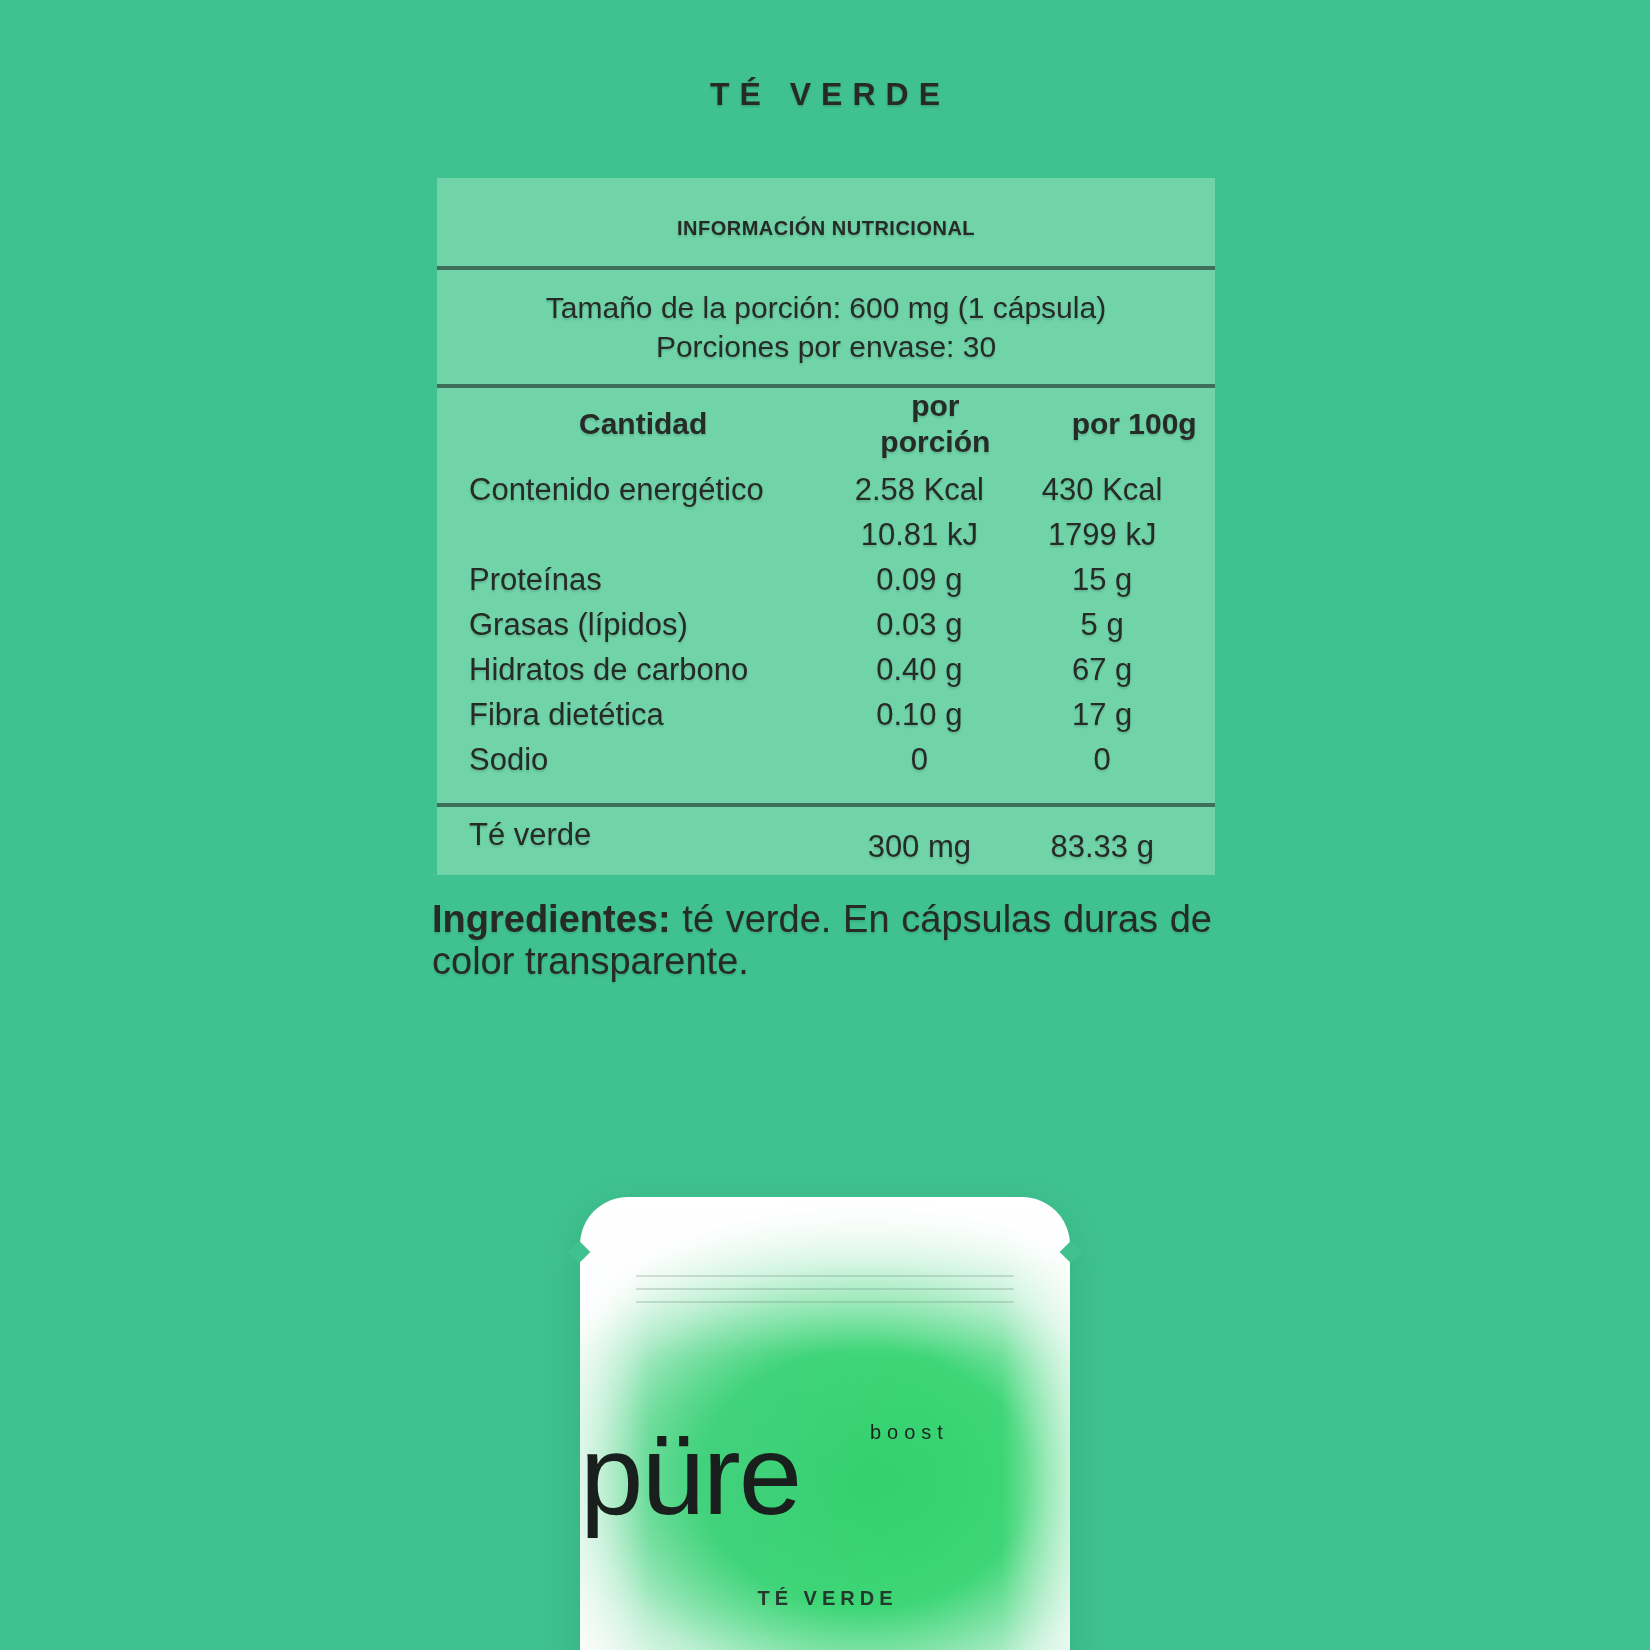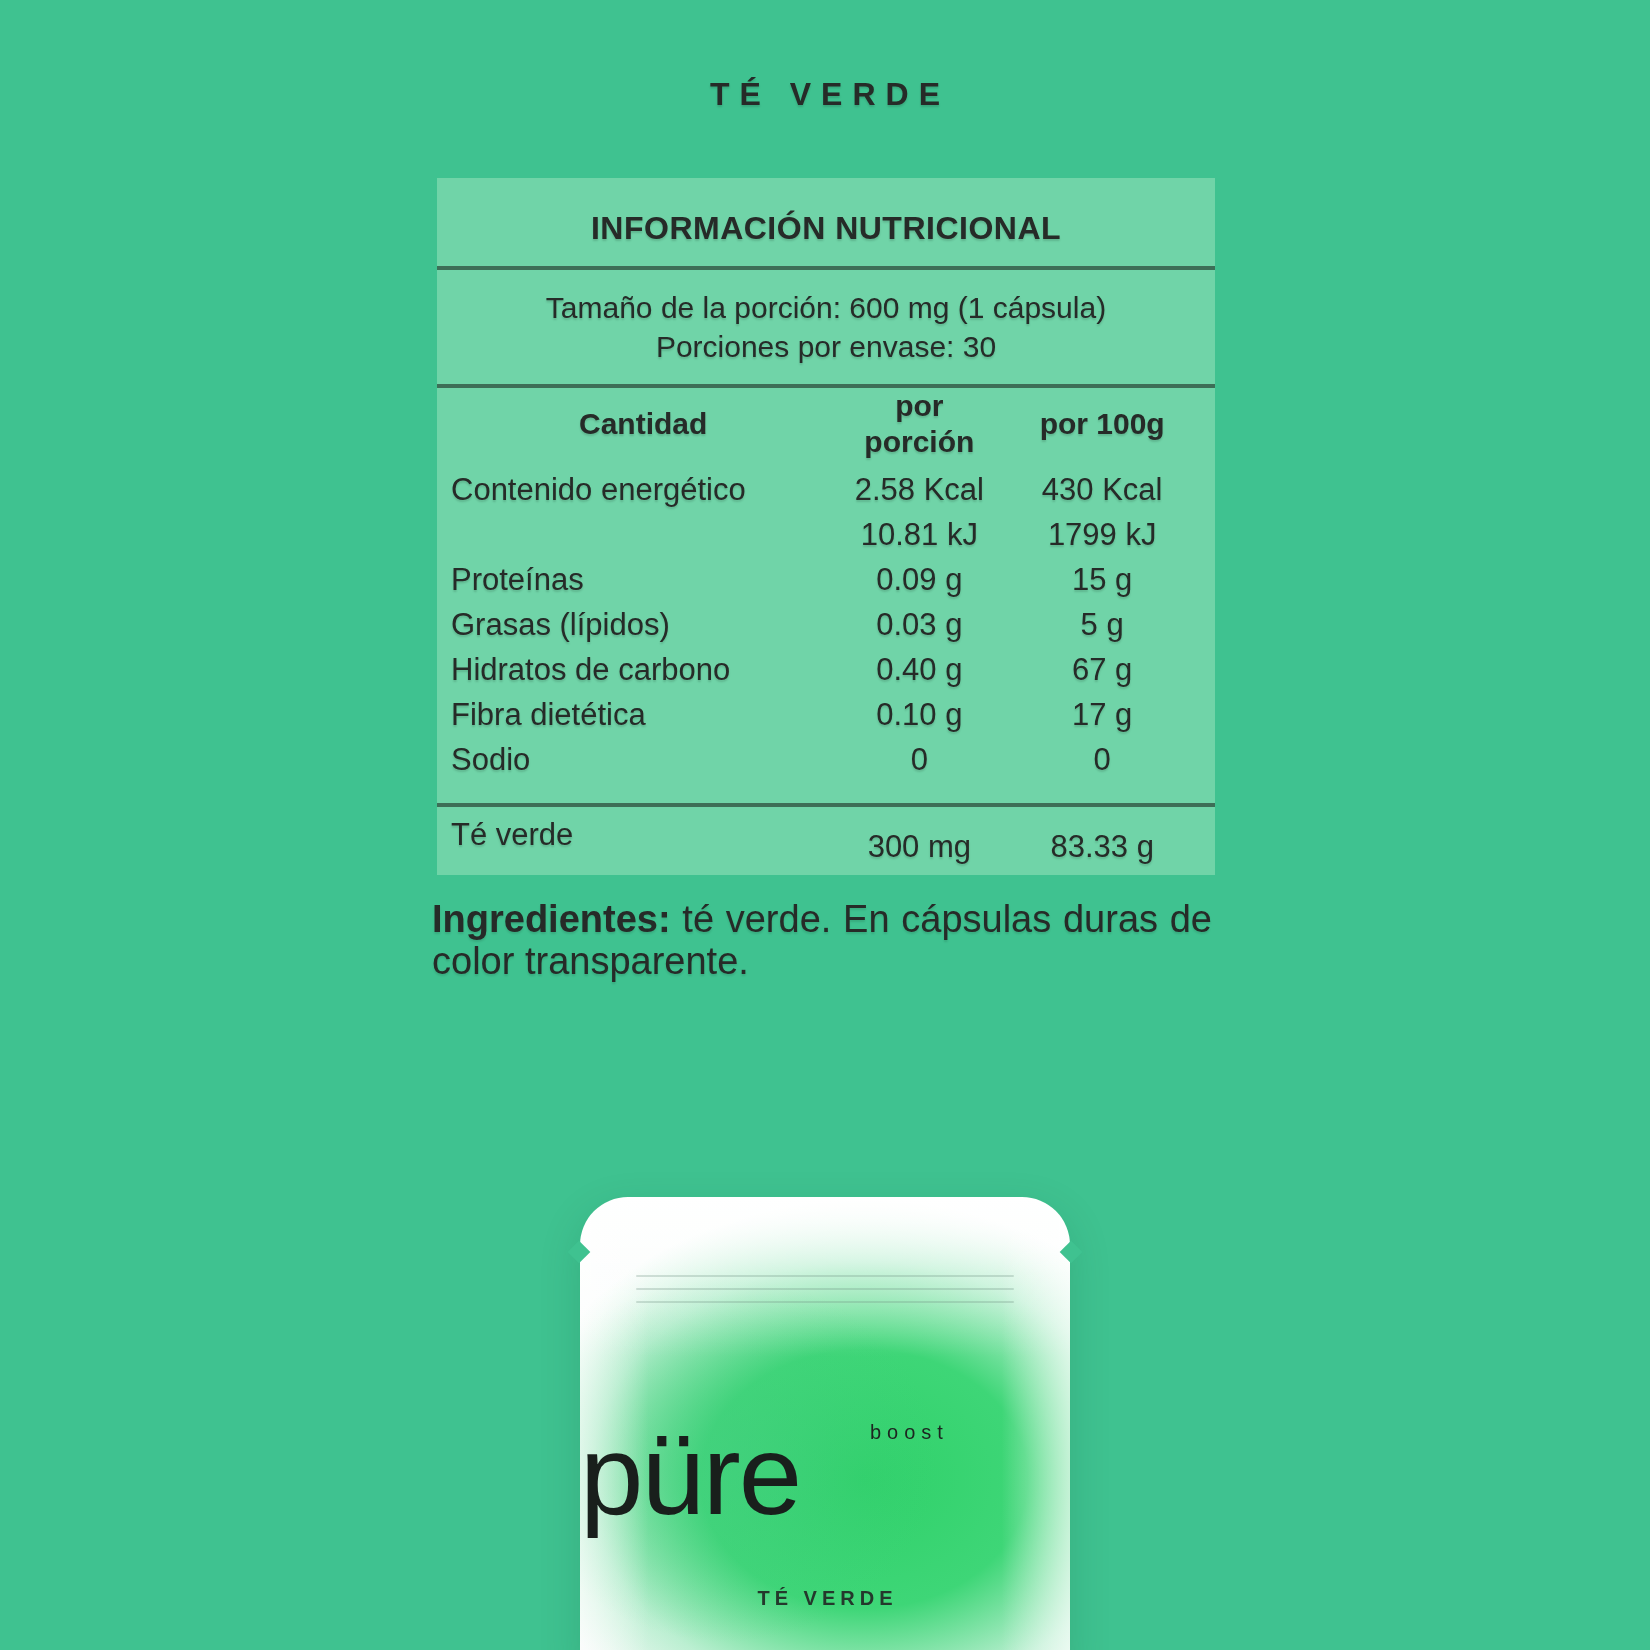--- a/index.html
+++ b/index.html
@@ -22,32 +22,32 @@
     text-shadow:0 2px 2px rgba(20,50,35,.18);
   }
   
   .nutri-table{
     position:absolute;left:437px;top:178px;width:778px;height:697px;
     background:var(--table-bg);
     text-shadow:0 2px 2px rgba(20,50,35,.18);
   }
   .nt-abs{position:absolute;left:0;width:100%;box-sizing:border-box;}
   .nt-header{top:0;height:100px;display:flex;align-items:center;justify-content:center;
-    font-size:32px;font-weight:bold;letter-spacing:.5px;}
+    font-size:20px;font-weight:bold;letter-spacing:.5px;}
   .nt-divider{height:4px;background:var(--divider);}
   .d1{top:88px;} .d2{top:206px;} .d3{top:625px;}
   .nt-serving{top:92px;height:114px;display:flex;flex-direction:column;
     align-items:center;justify-content:center;font-size:30px;line-height:39px;text-align:center;}
   .grid{display:grid;grid-template-columns:53% 18% 29%;}
-  .nt-colheads{top:210px;height:48px;align-items:center;font-weight:bold;font-size:30px;}
+  .nt-colheads{top:210px;height:48px;align-items:center;font-weight:bold;font-size:30px;gap:16px;}
   .nt-colheads .cell{display:flex;align-items:center;justify-content:center;
     text-align:center;line-height:36px;overflow:visible;}
   .nt-rows{top:289px;}
   .nt-row{height:45px;align-items:center;font-size:31px;}
-  .cell-label{padding-left:14px;}
+  .cell-label{padding-left:32px;}
   .cell-val{text-align:center;}
   .nt-footer{top:629px;height:68px;padding-top:10px;font-size:31px;align-items:start;}
   .nt-footer .cell-val{margin-top:12px;}
   
   .ingredients{
     position:absolute;left:432px;top:898px;width:780px;margin:0;
     font-size:38px;line-height:42px;text-align:justify;color:var(--text);
     text-shadow:0 2px 2px rgba(20,50,35,.15);
   }
   .ingredients b{font-weight:bold;}

